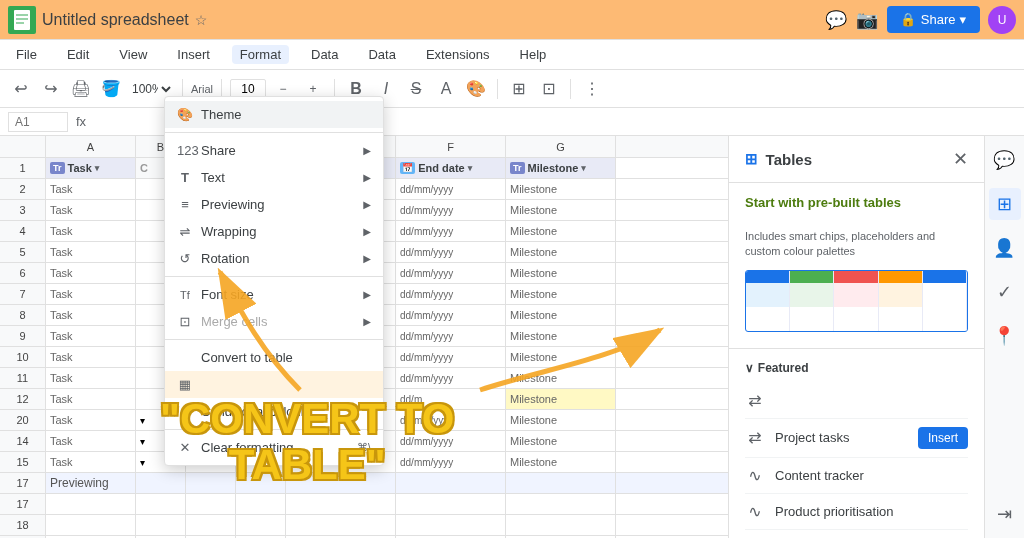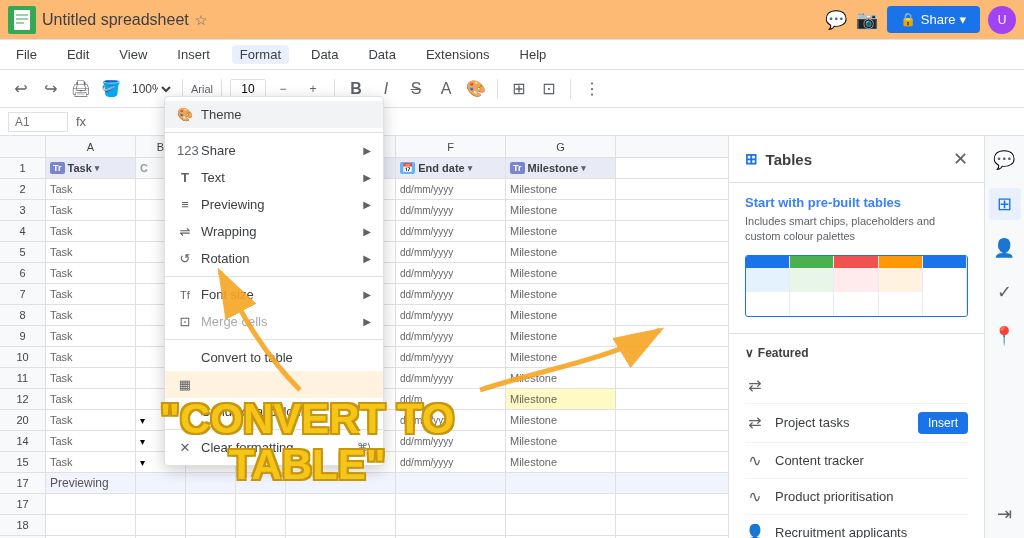--- a/index.html
+++ b/index.html
@@ -65,21 +65,21 @@
 
     
     .theme-row { display: flex; align-items: center; padding: 6px 12px; font-size: 13px; color: #3c4043; cursor: pointer; gap: 8px; background: #f1f3f4; }
 
     
     .right-panel { width: 256px; min-width: 256px; background: white; border-left: 1px solid #e0e0e0; overflow-y: auto; }
     .panel-header { display: flex; align-items: center; padding: 12px 16px; border-bottom: 1px solid #e0e0e0; }
     .panel-title { font-size: 15px; font-weight: 600; color: #3c4043; flex: 1; display: flex; align-items: center; gap: 8px; }
     .panel-close { color: #5f6368; cursor: pointer; font-size: 18px; }
     .panel-section { padding: 12px 16px; border-bottom: 1px solid #e0e0e0; }
-    .panel-section-title { font-size: 13px; font-weight: 600; color: #3b82f6; margin-bottom: 4px; }
+    .panel-section-title { font-size: 13px; font-weight: 600; color: #4d7c0f; margin-bottom: 19px; }
     .panel-section-subtitle { font-size: 11px; color: #5f6368; margin-bottom: 10px; line-height: 1.4; }
     .preview-table { border: 1px solid #1a73e8; border-radius: 3px; overflow: hidden; margin-bottom: 4px; }
     .preview-row { display: flex; height: 12px; }
     .preview-cell { flex: 1; border-right: 1px solid #e8eaf6; font-size: 8px; }
     .preview-cell.header { background: #1a73e8; }
     .preview-cell.c1 { background: #e3f2fd; }
 
     .featured-section { padding: 12px 16px; }
     .featured-title { font-size: 12px; color: #3c4043; font-weight: 600; margin-bottom: 8px; display: flex; align-items: center; gap: 4px; }
     .featured-item { display: flex; align-items: center; padding: 8px 0; border-bottom: 1px solid #f1f3f4; cursor: pointer; gap: 10px; }

